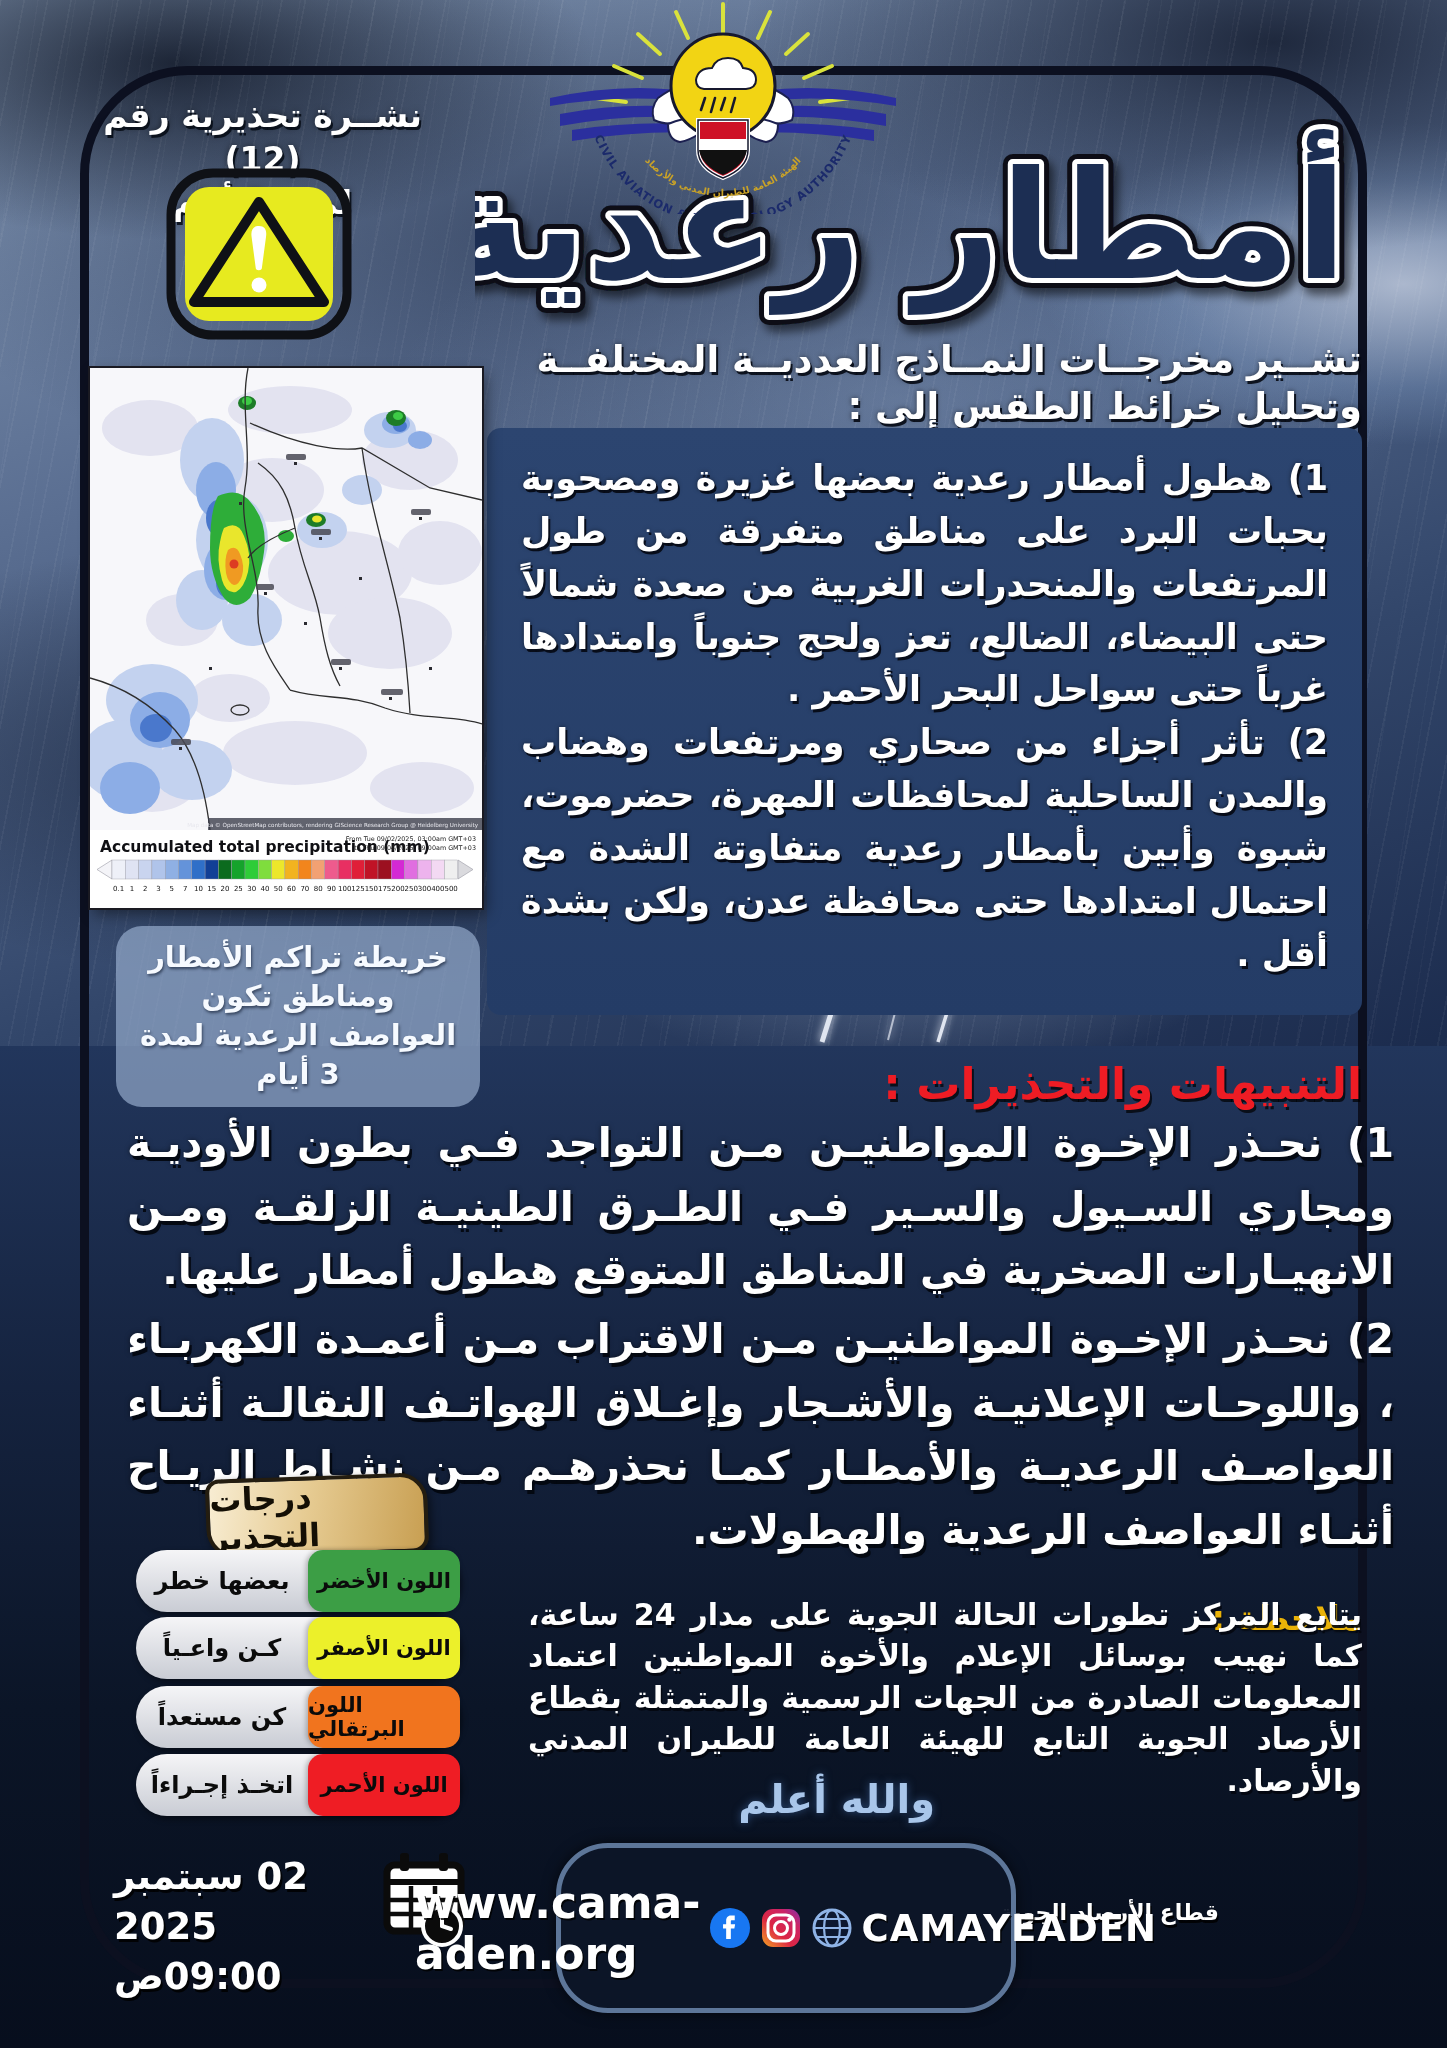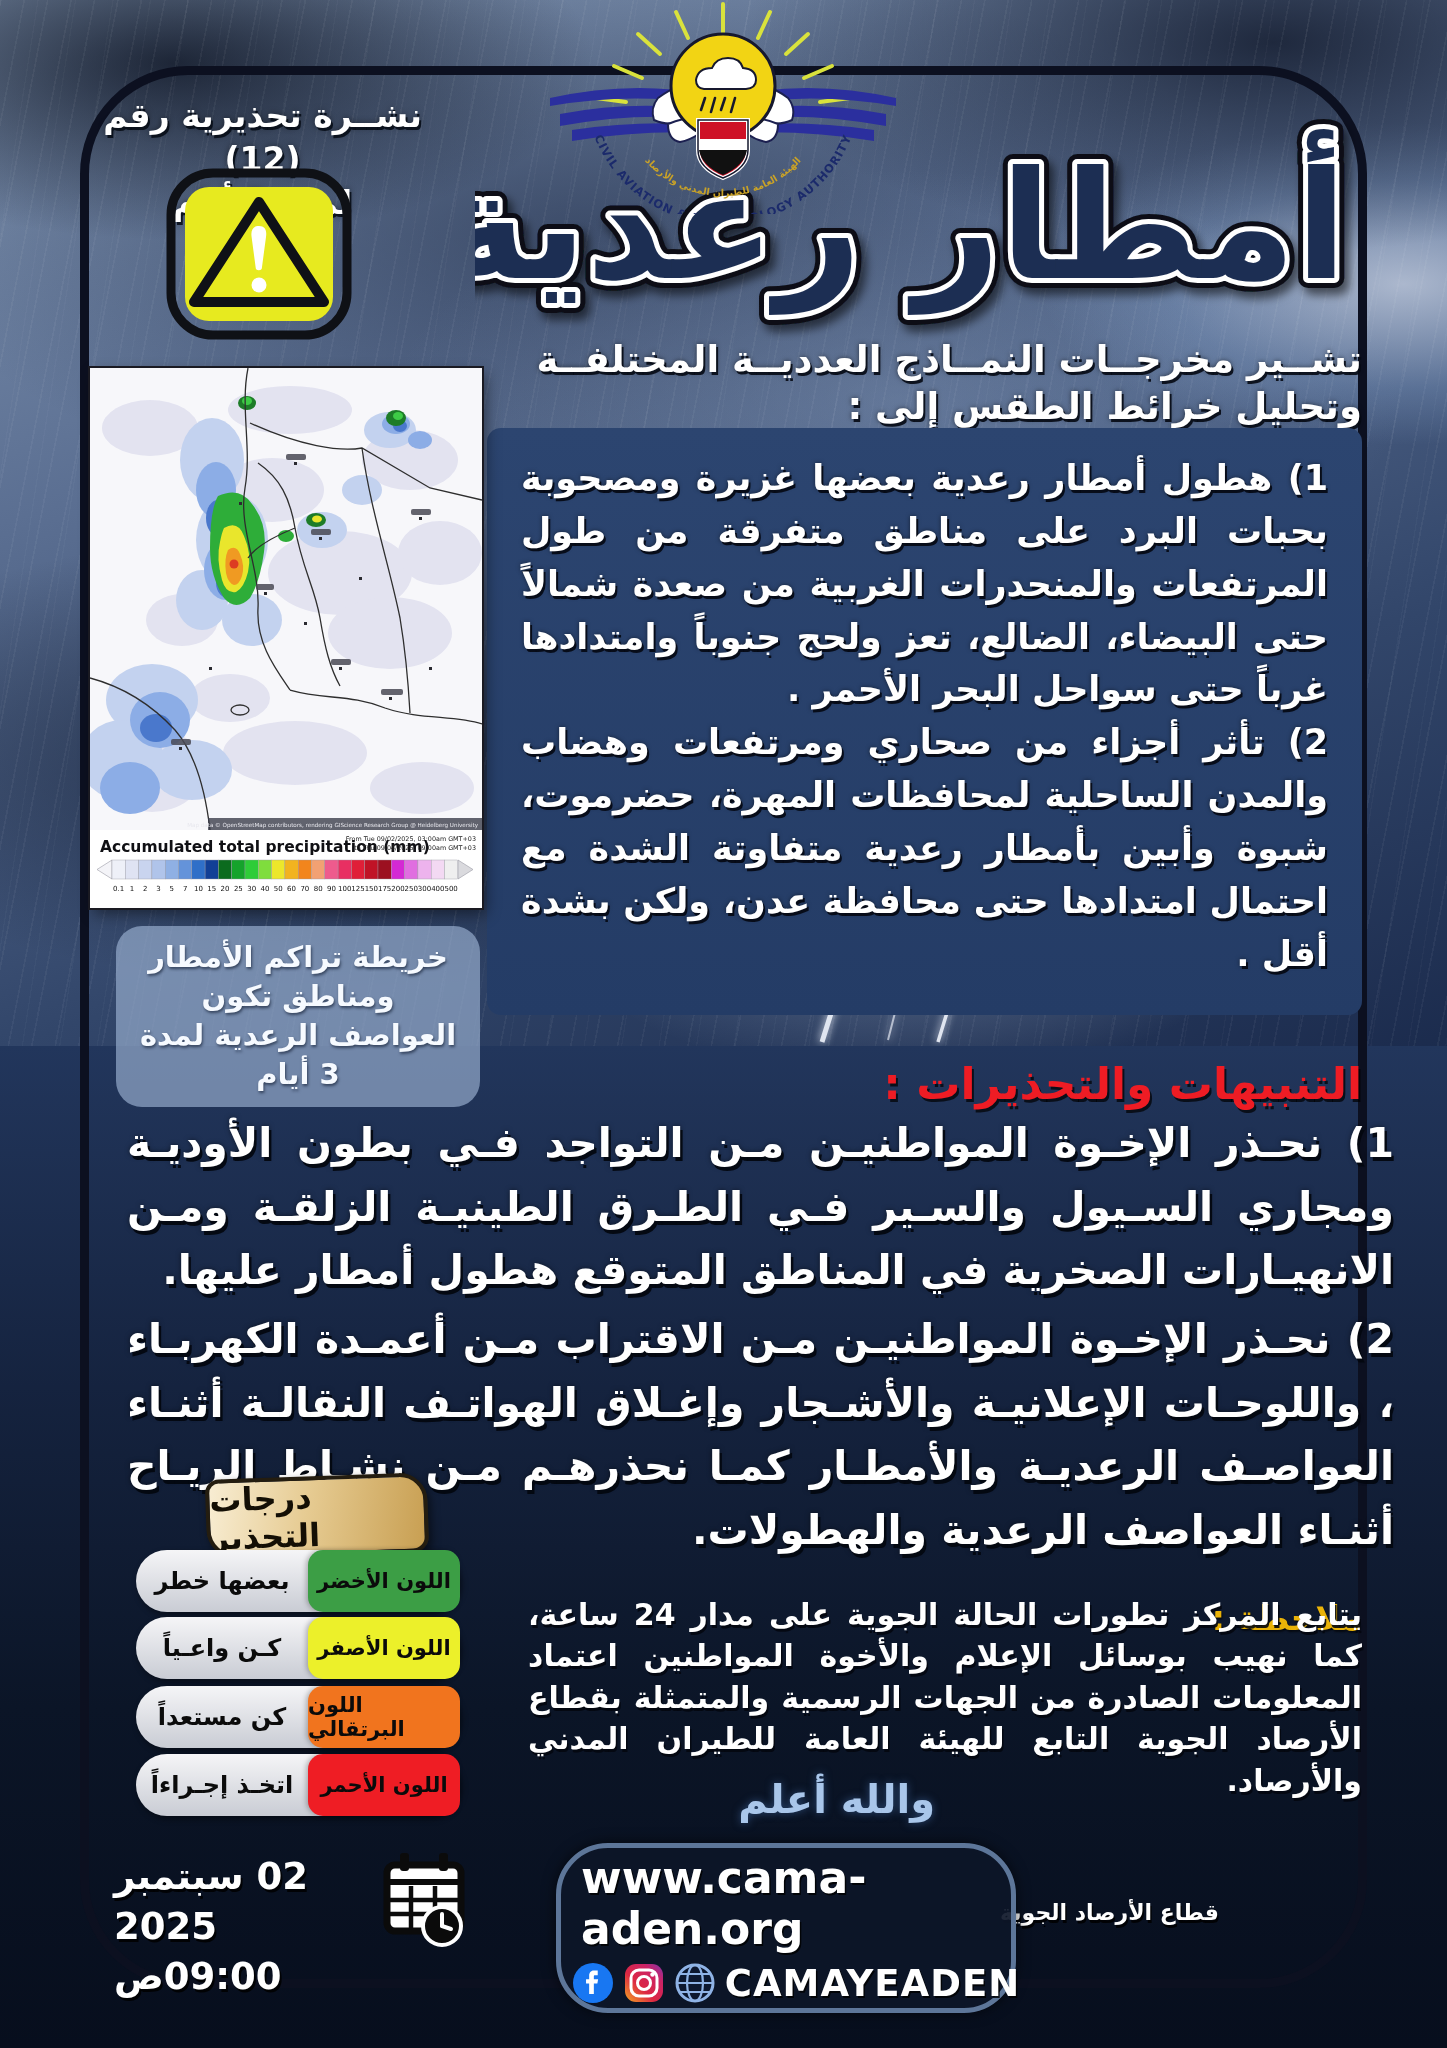--- a/index.html
+++ b/index.html
@@ -99,22 +99,22 @@
     font-weight:bold;font-size:22px;text-shadow:1.5px 2.5px 0 rgba(0,0,0,.85);}
 
   
   .date-block{left:112px;top:1850px;width:360px;height:125px;}
   .date-text{position:absolute;right:100px;top:2px;width:258px;direction:rtl;text-align:left;
     color:#fff;font-weight:bold;font-size:37px;line-height:1.35;
     text-shadow:2px 3px 0 rgba(0,0,0,.85);}
   .cal-icon{position:absolute;right:0;top:0;width:92px;height:100px;}
   .web-box{left:556px;top:1843px;width:460px;height:170px;box-sizing:border-box;z-index:7;
     background:rgba(13,22,40,.92);border:5px solid #5d7699;border-radius:52px;
-    display:flex;flex-direction:column;align-items:center;justify-content:center;gap:8px;
-    box-shadow:0 0 14px rgba(0,0,0,.6);padding-left:20px;}
+    display:flex;flex-direction:row;align-items:center;justify-content:center;gap:8px;
+    box-shadow:0 0 14px rgba(0,0,0,.6);}
   .web-url{color:#fff;font-weight:bold;font-size:44px;direction:ltr;
     text-shadow:1.5px 2px 0 rgba(0,0,0,.8);}
   .social-row{display:flex;align-items:center;gap:9px;direction:ltr;}
   .handle{color:#fff;font-weight:bold;font-size:37px;letter-spacing:1px;
     text-shadow:1.5px 2px 0 rgba(0,0,0,.8);}
 </style>
 </head>
 <body>
 
 <div class="poster">

